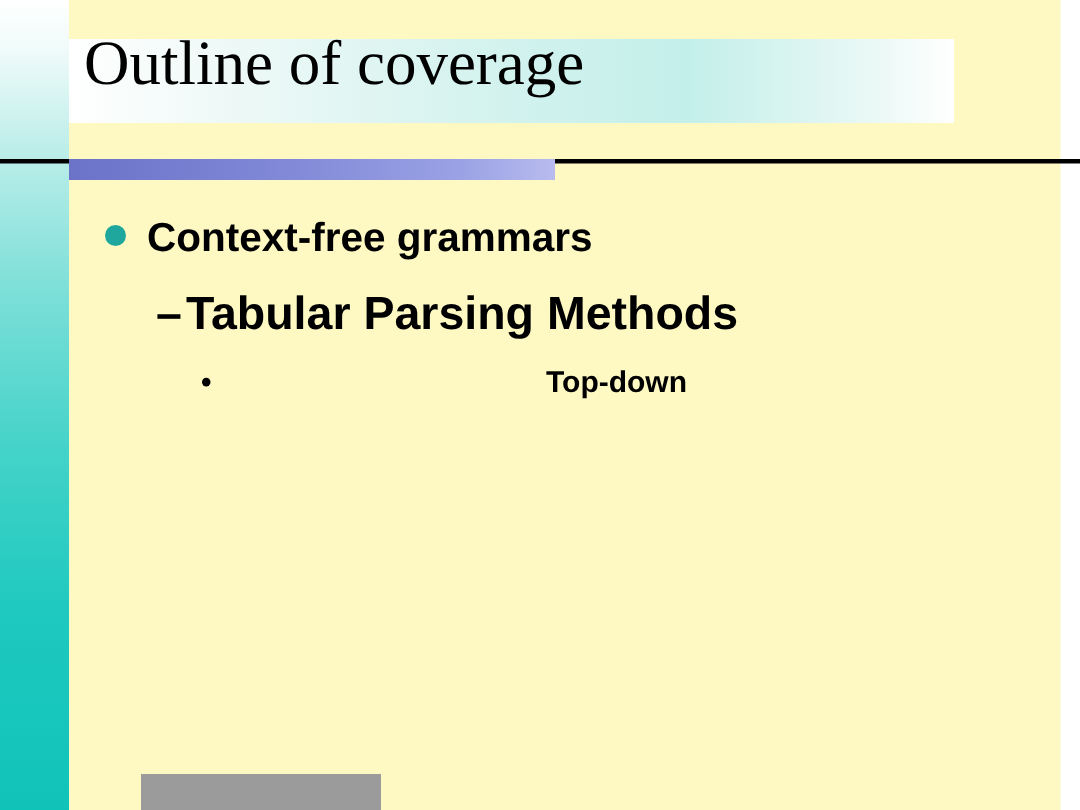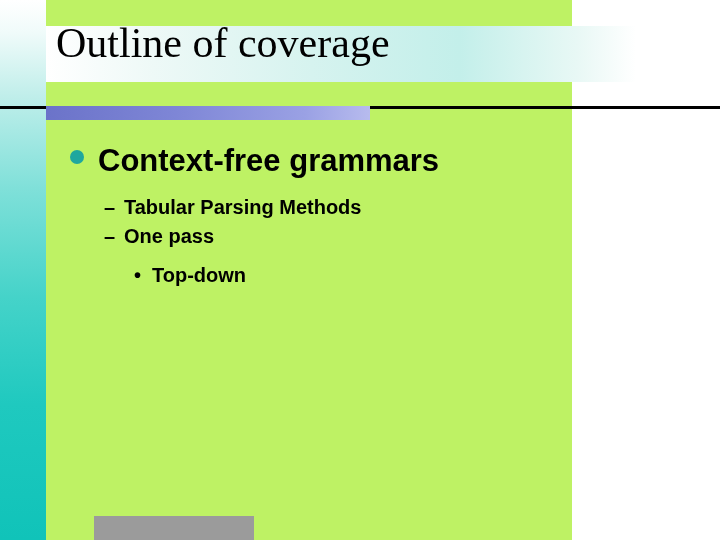--- a/index.html
+++ b/index.html
@@ -6,23 +6,23 @@
     margin: 0;
     padding: 0;
     width: 720px;
     height: 540px;
     overflow: hidden;
     font-family: Arial, Helvetica, sans-serif;
     background: #ffffff;
   }
   .slide {
     position: relative;
-    width: 572px;
+    width: 707px;
     height: 540px;
-    background: #bef264;
+    background: #fef9c3;
   }
 
   
   .left-bar {
     position: absolute;
     left: 0;
     top: 0;
     width: 46px;
     height: 540px;
     background: linear-gradient(to bottom,
@@ -81,57 +81,58 @@
 
   
   .content {
     position: absolute;
     left: 70px;
     top: 140px;
     width: 600px;
     color: #000;
   }
   .lvl1 {
-    font-size: 31px;
+    font-size: 27px;
     font-weight: bold;
     line-height: 1.35;
     margin: 0 0 2px 0;
     padding-left: 28px;
     position: relative;
   }
   .lvl1 .bullet-disc {
     position: absolute;
     left: 0;
     top: 10px;
     width: 14px;
     height: 14px;
     border-radius: 50%;
     background: #1fa79e;
   }
   .lvl2 {
-    font-size: 20px;
+    font-size: 31px;
     font-weight: bold;
     line-height: 1.35;
     margin: 2px 0 2px 34px;
     padding-left: 20px;
     position: relative;
   }
   .lvl2::before {
     content: "–";
     position: absolute;
     left: 0;
     top: 0;
   }
   .lvl3 {
     font-size: 20px;
     font-weight: bold;
     line-height: 1.35;
     margin: 2px 0 2px 64px;
     padding-left: 18px;
     position: relative;
+    text-align: center;
   }
   .lvl3::before {
     content: "•";
     position: absolute;
     left: 0;
     top: 0;
   }
   .gap-sm { height: 8px; }
   .gap-md { height: 14px; }
 
@@ -164,23 +165,20 @@
       <span class="bullet-disc"></span>
       <span>Context-free grammars</span>
     </div>
 
 
     <div class="gap-sm"></div>
 
     <div class="lvl2">
       <span>Tabular Parsing Methods</span>
     </div>
-    <div class="lvl2">
-      <span>One pass</span>
-    </div>
 
     <div class="gap-sm"></div>
 
     <div class="lvl3">
       <span>Top-down</span>
     </div>
 
     <div class="gap-md"></div>
 
 

